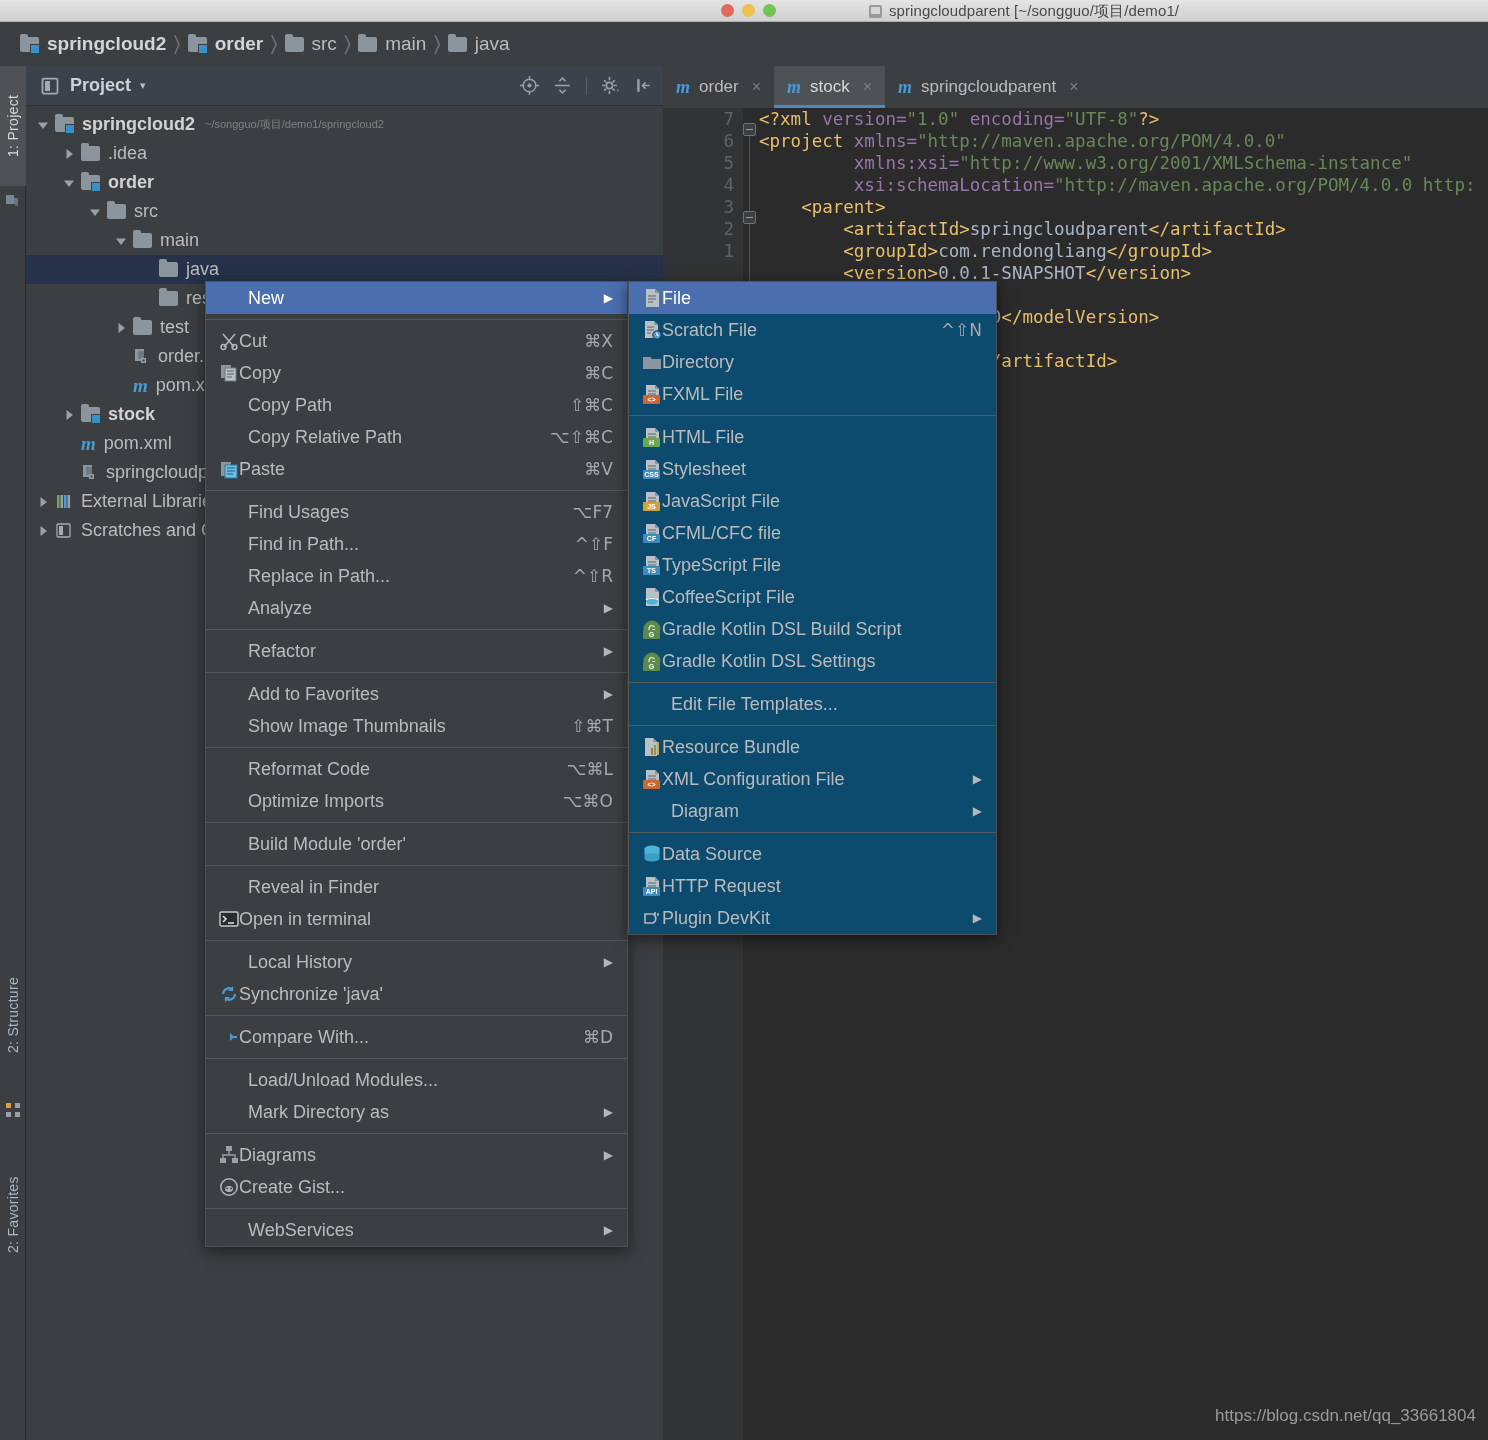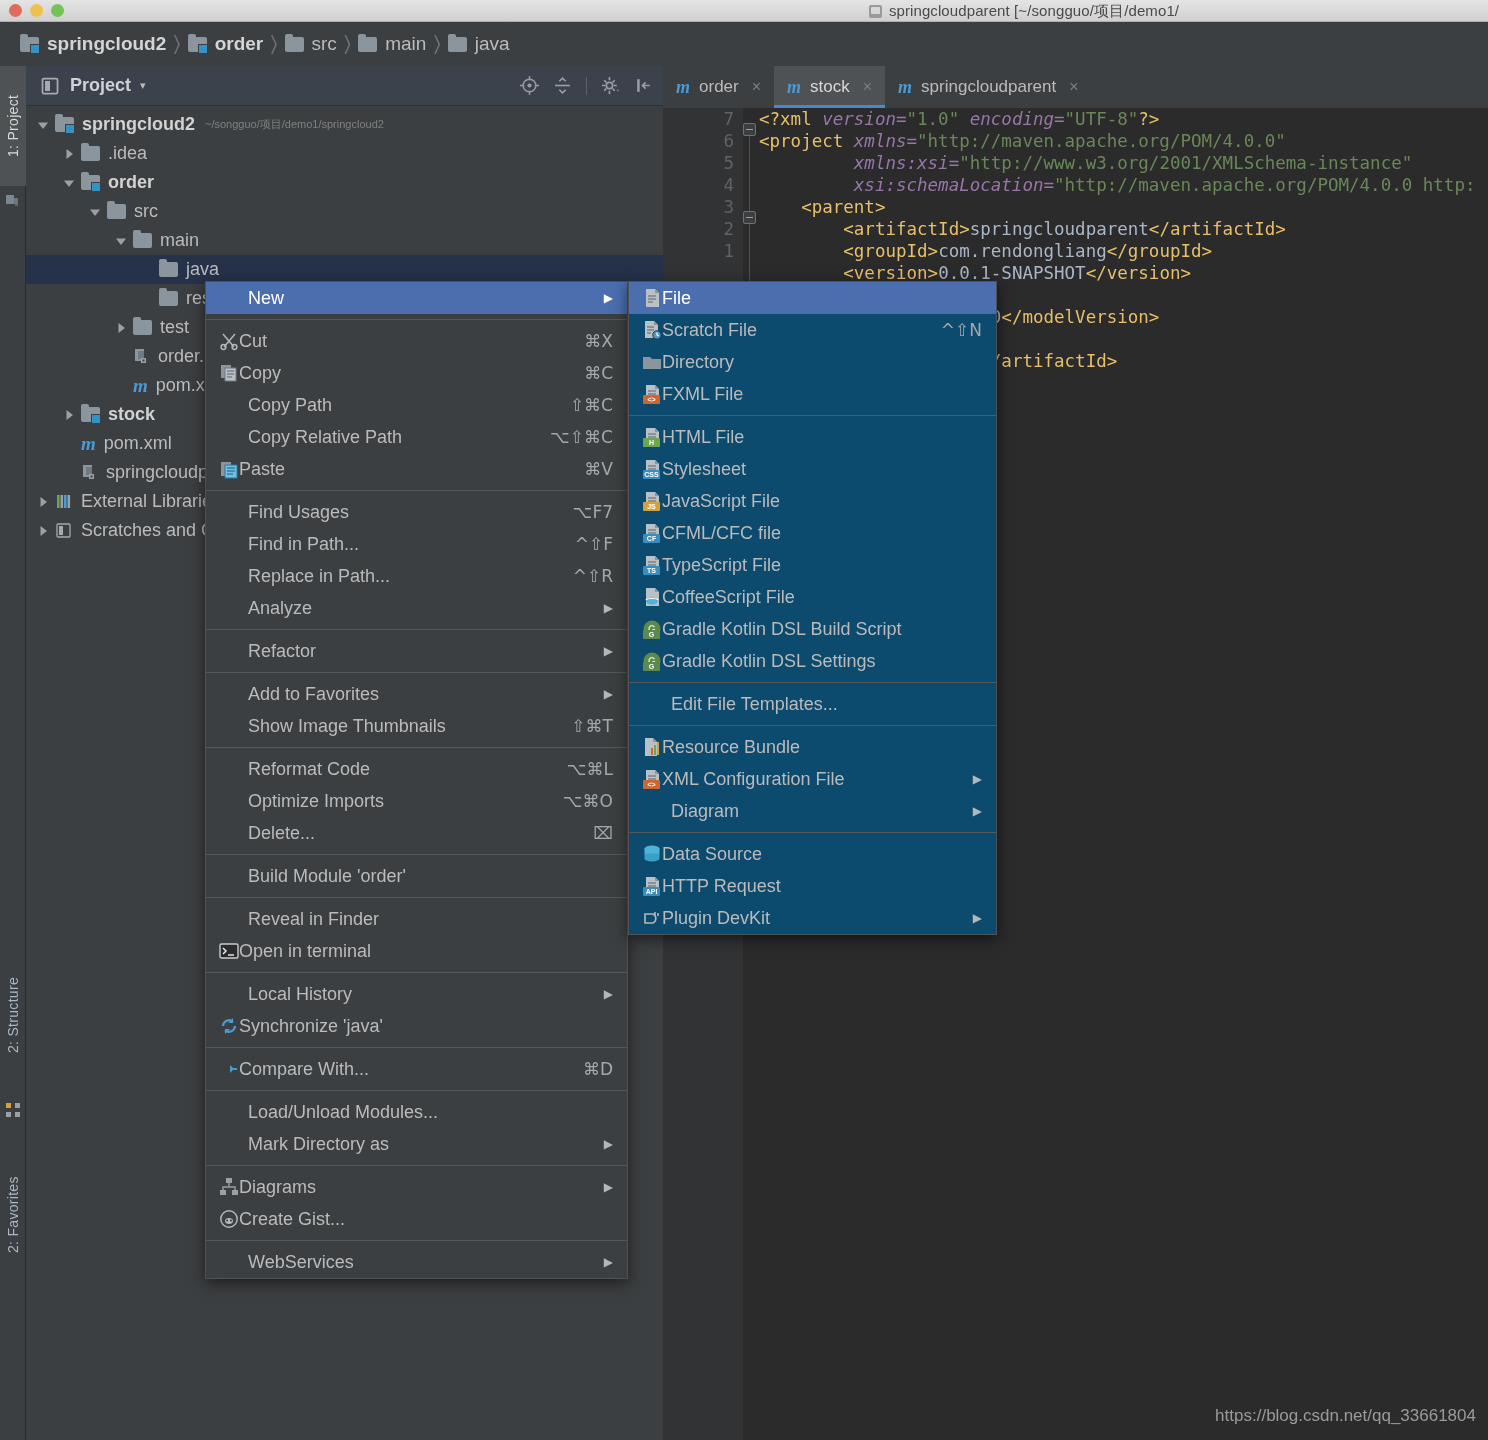--- a/index.html
+++ b/index.html
@@ -9,21 +9,21 @@
     font-family: "Liberation Sans", "DejaVu Sans", sans-serif;
     overflow: hidden;
   }
   #root { position: relative; width: 1488px; height: 1440px; }
 
   
   .titlebar {
     position: absolute; left: 0; top: 0; width: 1488px; height: 22px;
     background: linear-gradient(#e4e4e4, #d0d0d0);
     border-bottom: 1px solid #b0b0b0;
-    display: flex; align-items: center;
+    display: flex; align-items: center; justify-content: center;
   }
   .lights { display: flex; gap: 8px; padding-left: 9px; }
   .light { width: 13px; height: 13px; border-radius: 50%; }
   .light.red { background: #e06b5d; }
   .light.yellow { background: #eec04e; }
   .light.green { background: #73c355; }
   .win-title {
     position: absolute; left: 0; right: 0; top: 0; height: 22px;
     display: flex; align-items: center; justify-content: center;
     font-size: 15px; color: #4a4a4a; letter-spacing: .1px;
@@ -136,21 +136,21 @@
   }
   .gutter .ln { height: 22px; padding-right: 9px; }
   .gutter .gmark { position:absolute; left:46px; top:198px; width:22px; height:18px; }
   .foldcol { position:absolute; left:80px; top:0; width:14px; height:1332px; }
   .foldline { position:absolute; left:6px; top:20px; width:1px; height:300px; background:#4f5254; }
   .foldbox { position:absolute; left:0; width:13px; height:13px; border:1px solid #6e7174; background:#3c3f41; border-radius:2px; }
   .foldbox:after { content:""; position:absolute; left:2px; top:5px; width:7px; height:1px; background:#9a9da0; }
   .codetext { position: absolute; left: 96px; top: 0; white-space: pre; }
   .cl { height: 22px; }
   .tagn { color: #e8bf6a; }
-  .attr { color: #9876aa; font-style: italic; }
+  .attr { color: #9876aa; }
   .str  { color: #6a8759; }
   .txt  { color: #a9b7c6; }
   .pi   { color: #e8bf6a; }
 
   
   .ctxmenu {
     position: absolute; left: 205px; top: 281px; width: 423px;
     background: #3c3f41; border: 1px solid #4f5254;
     box-shadow: 0 4px 14px rgba(0,0,0,.55);
     color: #bbbbbb; font-size: 18px; padding: 0;
@@ -528,25 +528,20 @@
       <div class="mi">
         <span class="mspace"></span>
         <span class="mlabel">Reformat Code</span>
         <span class="mkey">⌥⌘L</span>
       </div>
       <div class="mi">
         <span class="mspace"></span>
         <span class="mlabel">Optimize Imports</span>
         <span class="mkey">⌥⌘O</span>
       </div>
-      <div class="mi">
-        <span class="mspace"></span>
-        <span class="mlabel">Delete...</span>
-        <span class="mkey">⌧</span>
-      </div>
       <div class="msep"></div>
       <div class="mi">
         <span class="mspace"></span>
         <span class="mlabel">Build Module 'order'</span>
       </div>
       <div class="msep"></div>
       <div class="mi">
         <span class="mspace"></span>
         <span class="mlabel">Reveal in Finder</span>
       </div>

